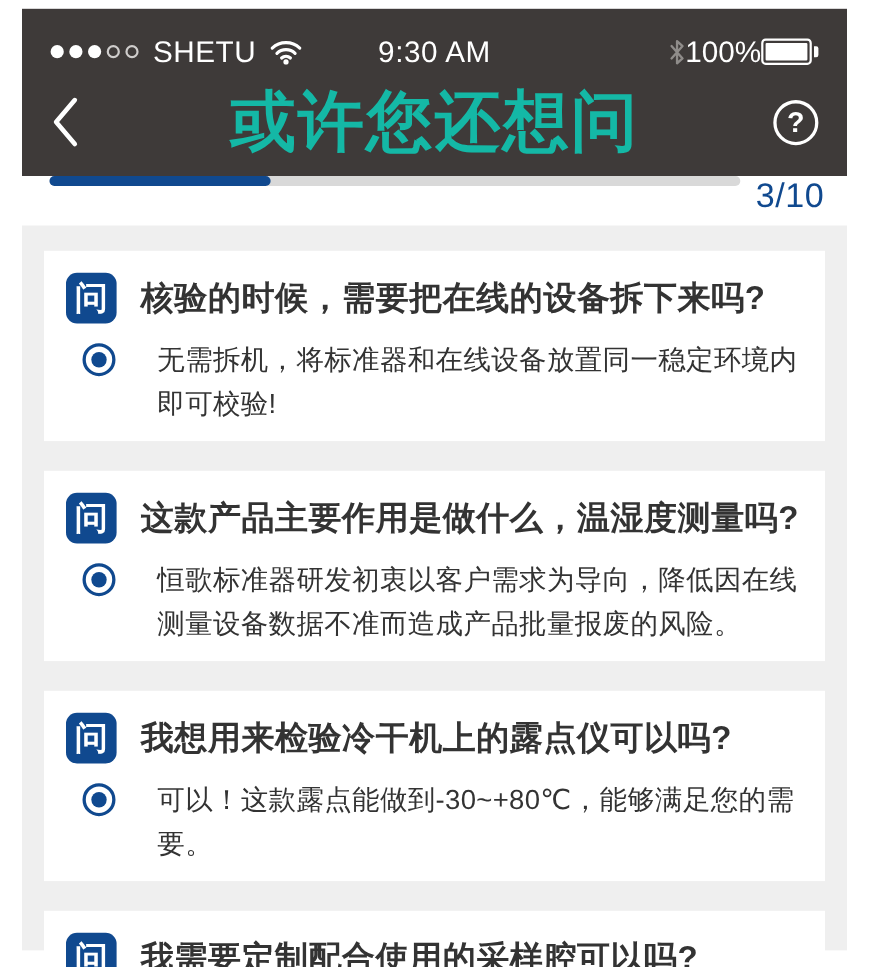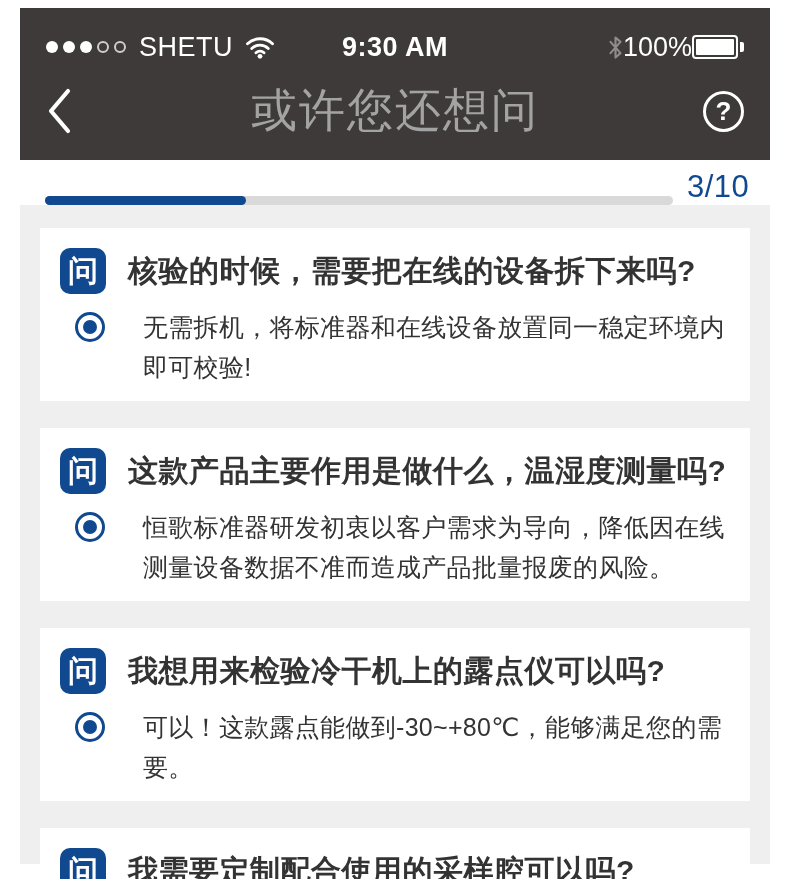--- a/index.html
+++ b/index.html
@@ -25,21 +25,21 @@
   }
   .status-left { display: flex; align-items: center; gap: 9px; }
   .sig-dots { display: flex; align-items: center; gap: 5px; margin-right: 4px; }
   .sig-dot { width: 12px; height: 12px; border-radius: 50%; }
   .sig-dot.filled { background: #fff; }
   .sig-dot.empty  { border: 2px solid #cfcdcc; }
   .carrier { letter-spacing: 0.5px; }
   .wifi-svg { width: 30px; height: 23px; margin-left: 3px; }
   .status-time {
     position: absolute; left: 50%; transform: translateX(-50%);
-    font-weight: bold; letter-spacing: 0.5px;
+    font-weight: normal; letter-spacing: 0.5px;
   }
   .status-right { margin-left: auto; display: flex; align-items: center; }
   .bt-svg { width: 15px; height: 27px; }
   .battery { display: flex; align-items: center; }
   .battery-body {
     width: 46px; height: 24px; border: 2.5px solid #fff; border-radius: 4px;
     padding: 2px; display: flex;
   }
   .battery-fill { flex: 1; background: #fff; border-radius: 1px; }
   .battery-nub { width: 4px; height: 10px; background: #fff; border-radius: 0 2px 2px 0; margin-left: 2px; }
@@ -50,36 +50,36 @@
   }
   .back-btn {
     background: transparent; border: none; cursor: pointer;
     width: 34px; height: 50px; display: flex; align-items: center;
     padding: 0;
   }
   .back-svg { width: 26px; height: 46px; }
   .nav-title {
     position: absolute; left: 50%; top: 50%;
     transform: translate(-50%, -50%);
-    color: #a3a3a3; font-size: 46px; font-weight: normal;
+    color: #14b8a6; font-size: 60px; font-weight: bold;
     white-space: nowrap; letter-spacing: 2px;
   }
   .help-btn {
     margin-left: auto; width: 41px; height: 41px;
     border: 3px solid #fff; border-radius: 50%;
     background: transparent; color: #fff;
     font-size: 26px; font-weight: bold;
     display: flex; align-items: center; justify-content: center;
     cursor: pointer; line-height: 1;
   }
 
   
   .progress-row {
     position: absolute; left: 0; top: 160px; width: 790px; height: 45px;
-    display: flex; align-items: flex-end; background: #fff;
+    display: flex; align-items: flex-start; background: #fff;
   }
   .progress-track {
     margin-left: 45px; width: 628px; height: 9px;
     background: #d9d9d9; border-radius: 5px;
   }
   .progress-fill {
     height: 100%; background: #10498f; border-radius: 5px;
   }
   .progress-label {
     margin-left: 14px; color: #10498f; font-size: 31px;

